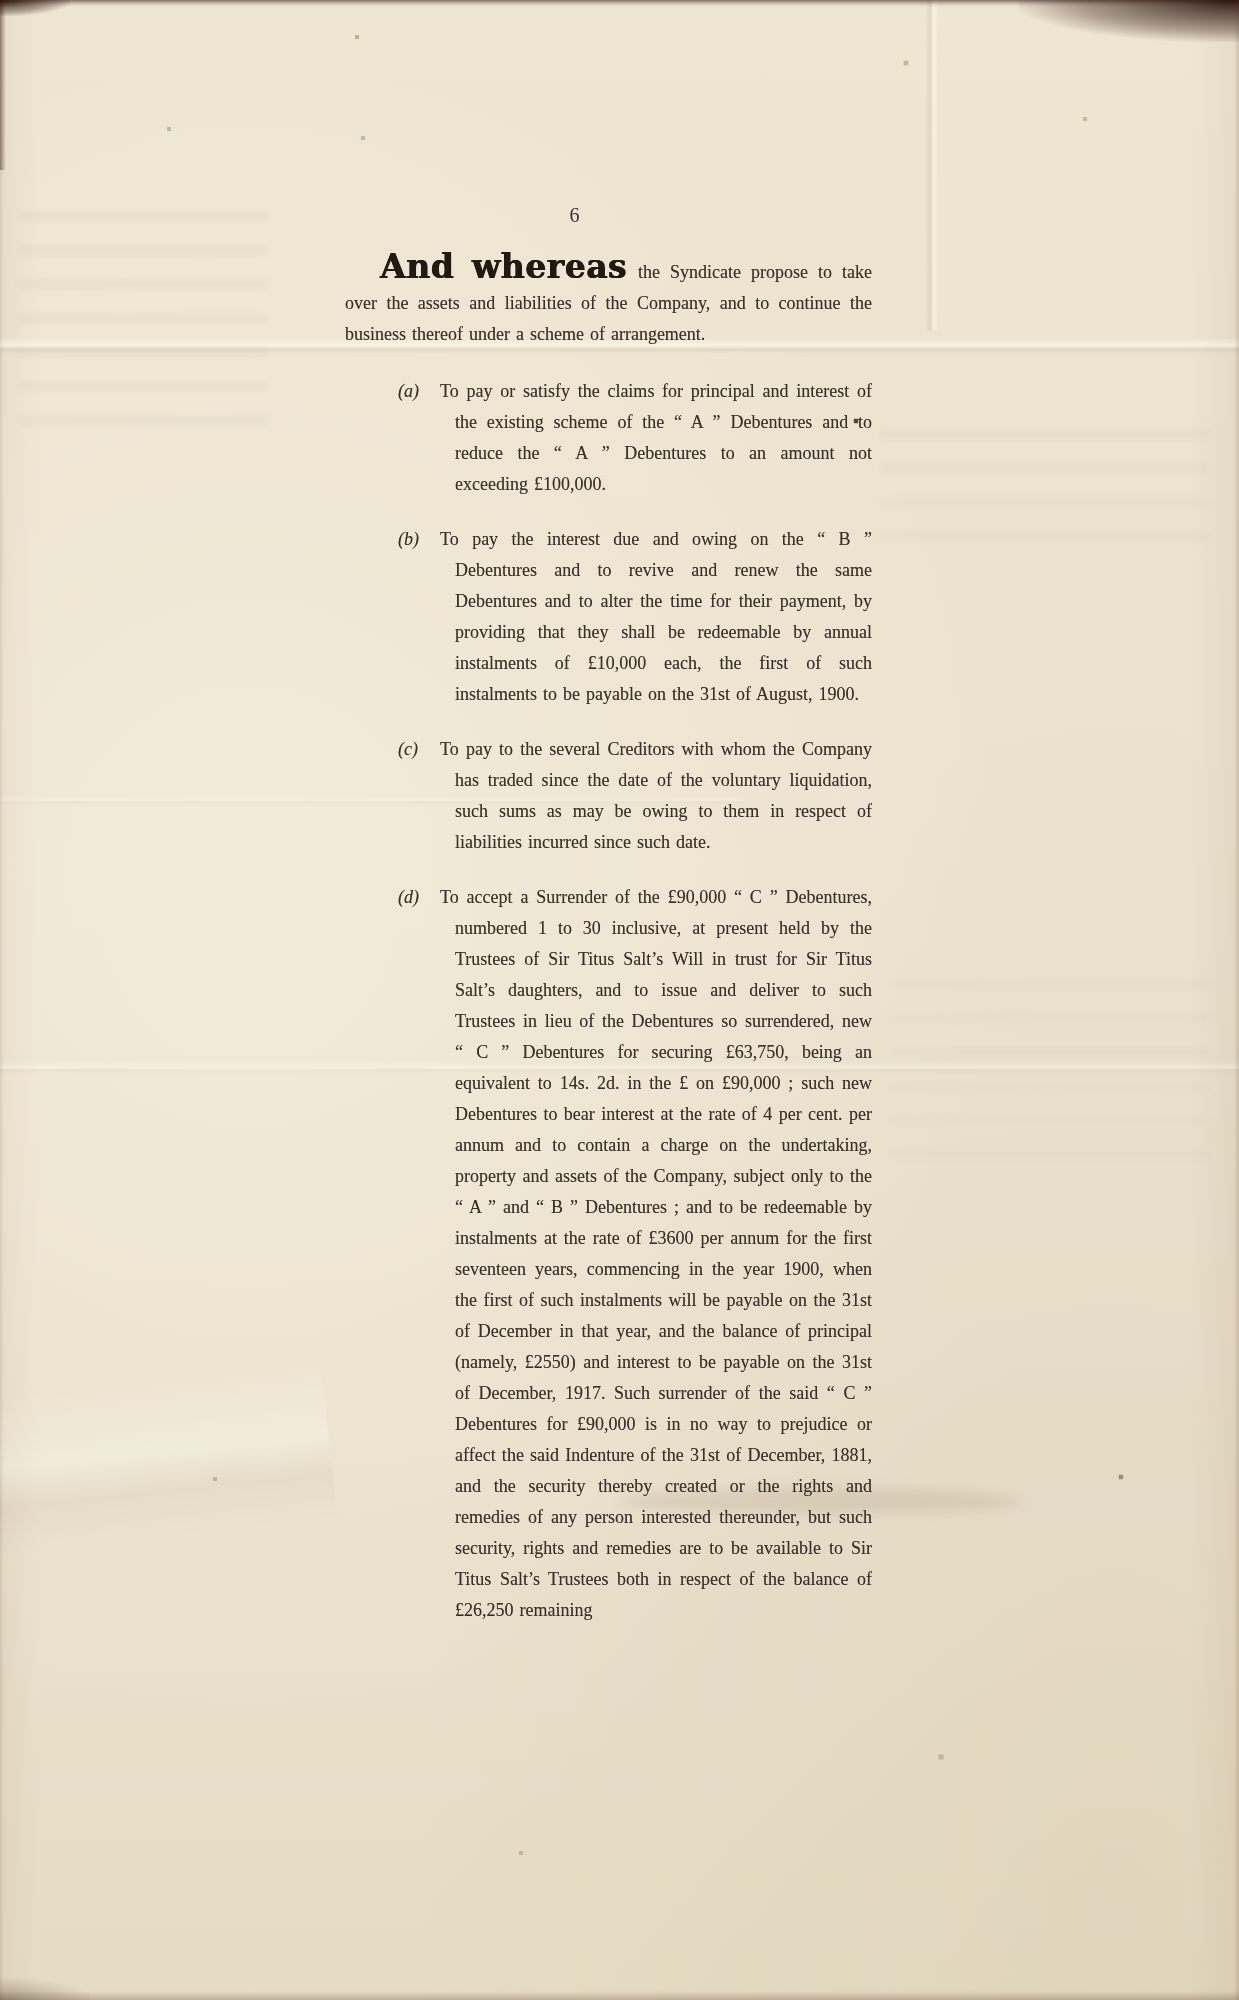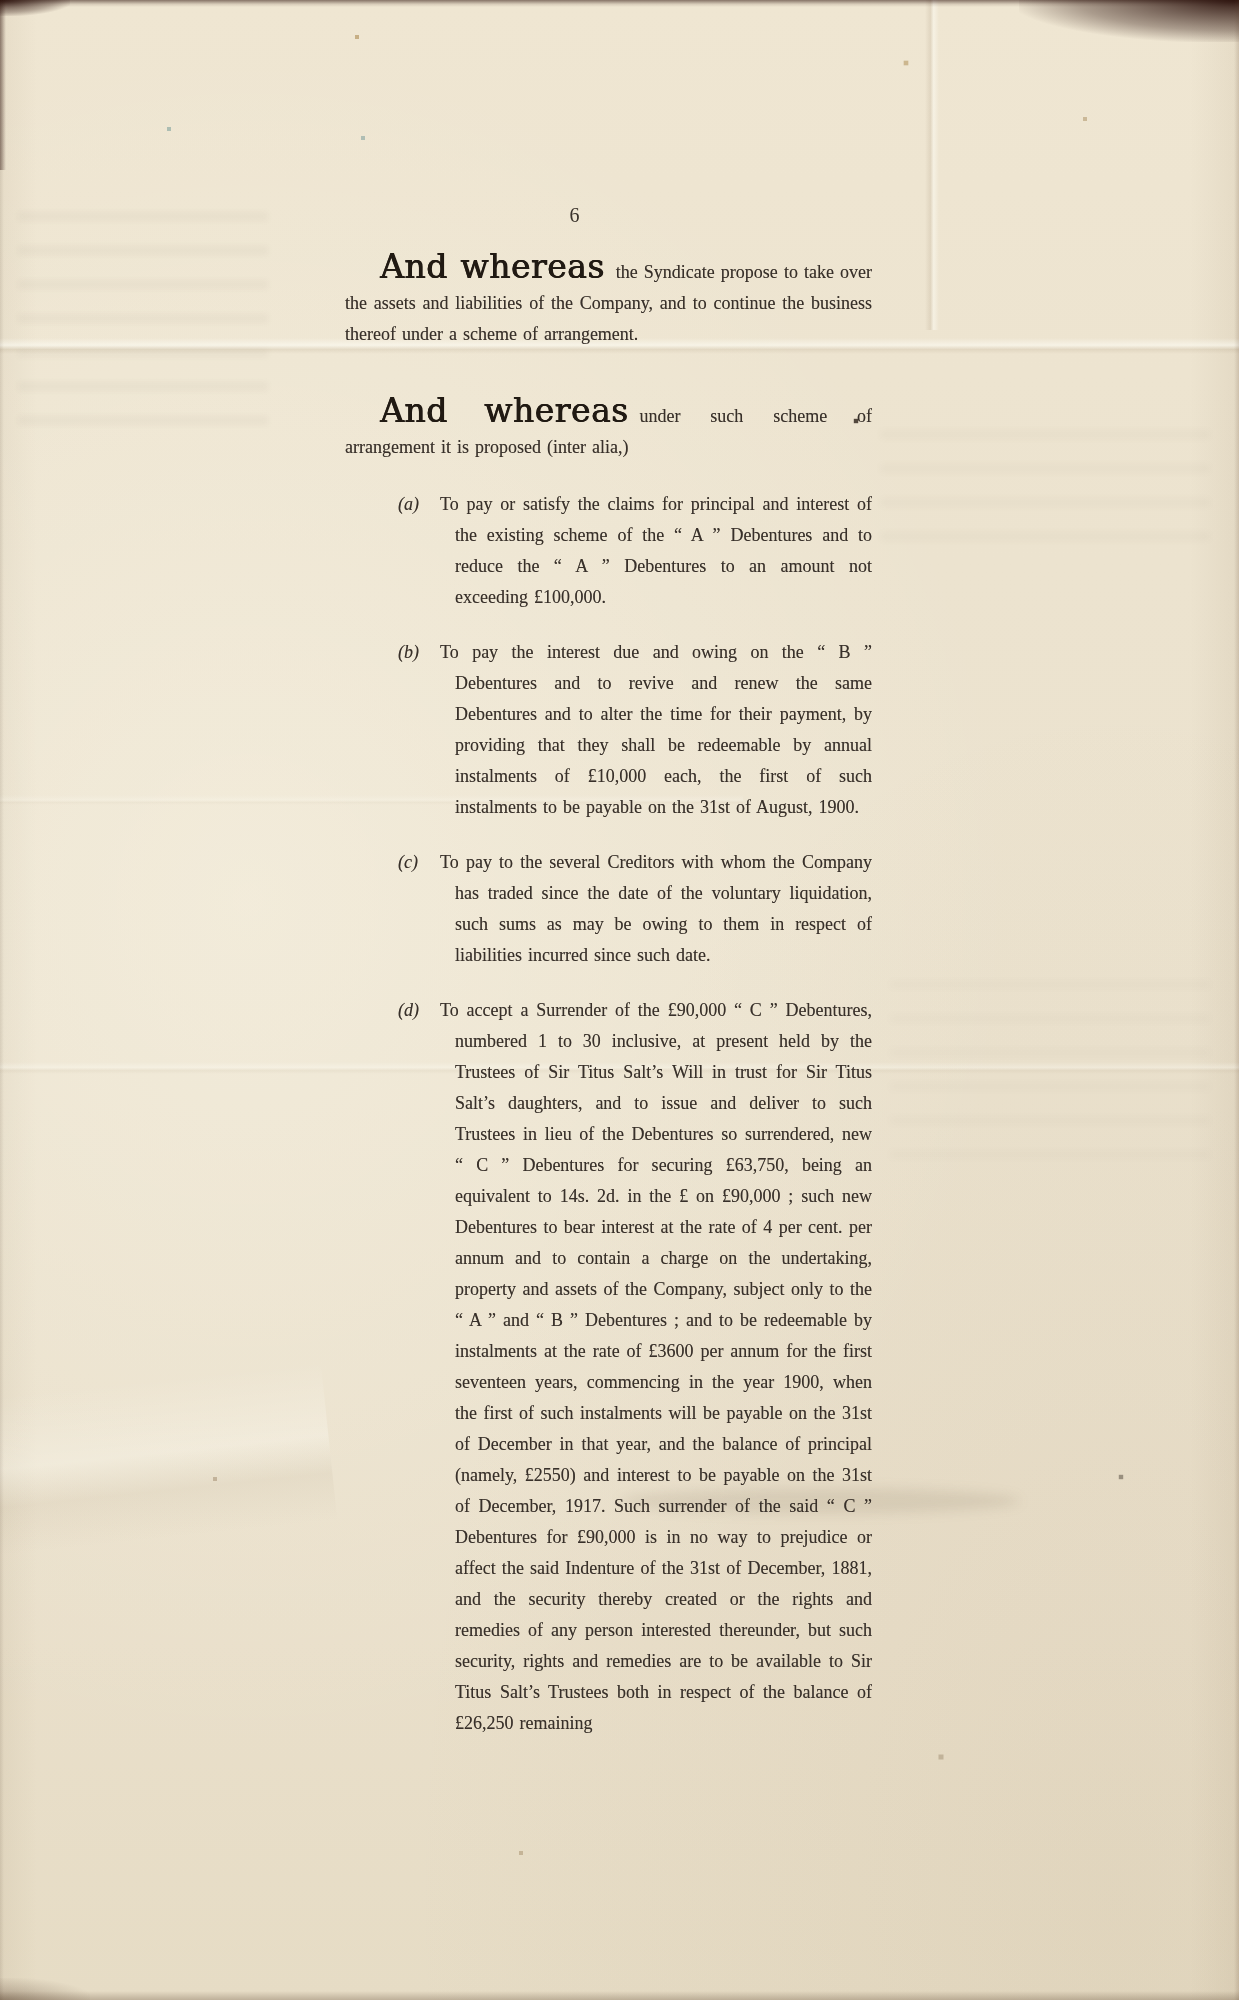--- a/index.html
+++ b/index.html
@@ -75,21 +75,21 @@
   .content{
     position:absolute;top:250px;left:345px;width:527px;
     font-size:18px;line-height:31px;word-spacing:1.5px;
     text-align:justify;color:#38302a;
     text-shadow:0 0 0.6px rgba(56,48,40,0.45);
   }
   p.para{margin:0;text-indent:35px;}
   p.para + p.para{margin-top:44px;}
   .lead{
     font-family:"DejaVu Serif","Liberation Serif",serif;
-    font-weight:normal;font-size:33px;line-height:1;
+    font-weight:bold;font-size:33px;line-height:1;
     letter-spacing:0.5px;color:#211a13;
     text-shadow:0.7px 0 0 #211a13, 0 0.4px 0 #211a13;
     margin-right:11px;
   }
   .items{margin-top:26px;}
   .item{
     position:relative;margin-left:110px;margin-bottom:24px;
     text-indent:-15px;
   }
   .item-label{
@@ -113,21 +113,20 @@
   <div class="crease-diag"></div>
   <div class="smudge"></div>
   <div class="specks"></div>
 
   <div class="page-number">6</div>
 
   <div class="content">
 
     <p class="para"><span class="lead">And whereas</span><span>the Syndicate propose to take over the assets and liabilities of the Company, and to continue the business thereof under a scheme of arrangement.</span></p>
 
-    <p class="para"><span class="lead">And whereas</span><span>under such scheme of arrangement it is proposed (inter alia,)</span></p>
 
     <div class="items">
       <div class="item">
         <span class="item-label">(a)</span><span>To pay or satisfy the claims for principal and interest of the existing scheme of the “ A ” Debentures and to reduce the “ A ” Debentures to an amount not exceeding £100,000.</span>
       </div>
       <div class="item">
         <span class="item-label">(b)</span><span>To pay the interest due and owing on the “ B ” Debentures and to revive and renew the same Debentures and to alter the time for their payment, by providing that they shall be redeemable by annual instalments of £10,000 each, the first of such instalments to be payable on the 31st of August, 1900.</span>
       </div>
       <div class="item">
         <span class="item-label">(c)</span><span>To pay to the several Creditors with whom the Company has traded since the date of the voluntary liquidation, such sums as may be owing to them in respect of liabilities incurred since such date.</span>

